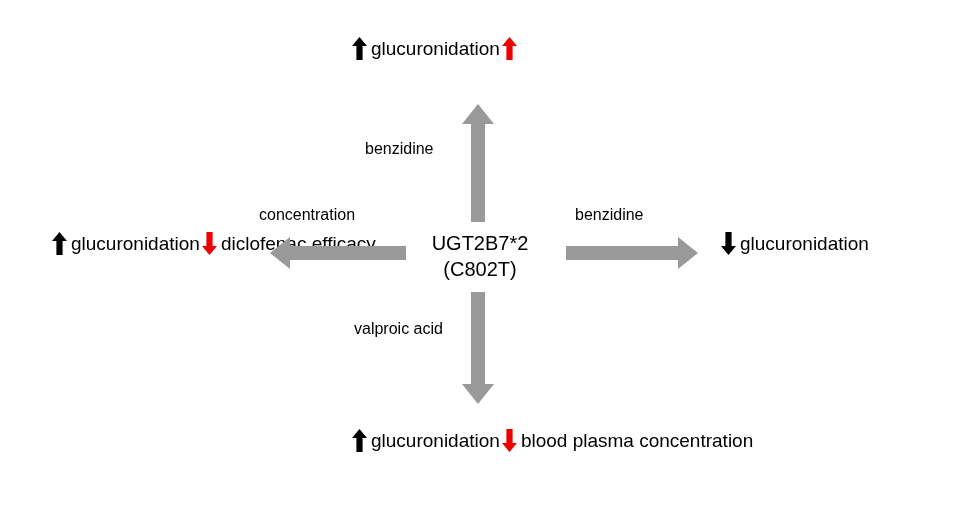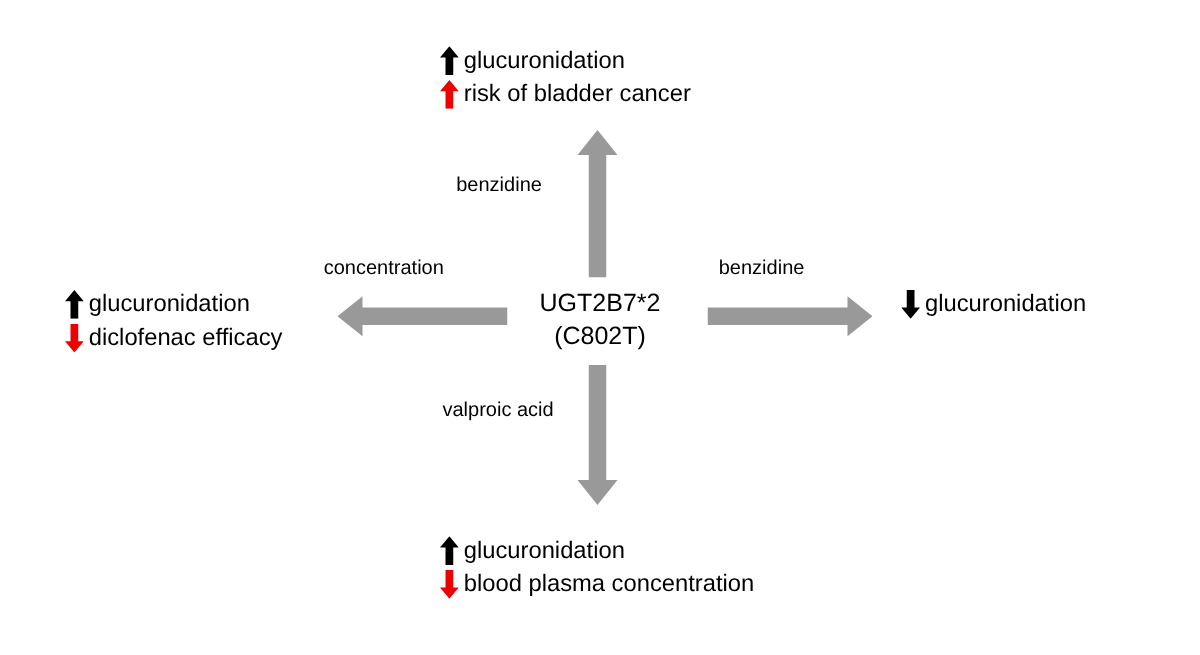--- a/index.html
+++ b/index.html
@@ -41,21 +41,21 @@
     color: #000000;
     white-space: nowrap;
   }
 
   
   .block-arrow { display: block; }
 
   
   .outcome {
     display: flex;
-    flex-direction: column;
+    flex-direction: row;
     gap: 2px;
     white-space: nowrap;
   }
   .outcome-row {
     display: flex;
     flex-direction: row;
     align-items: center;
     height: 25px;
   }
   .outcome-row .txt {
@@ -80,21 +80,20 @@
     <div class="outcome-row">
       <svg class="mini-arrow" viewBox="0 0 15 23">
         <path d="M7.5 0 L15 9 L10.6 9 L10.6 23 L4.4 23 L4.4 9 L0 9 Z" fill="#000000"></path>
       </svg>
       <span class="txt">glucuronidation</span>
     </div>
     <div class="outcome-row">
       <svg class="mini-arrow" viewBox="0 0 15 23">
         <path d="M7.5 0 L15 9 L10.6 9 L10.6 23 L4.4 23 L4.4 9 L0 9 Z" fill="#ee0000"></path>
       </svg>
-      <span class="txt">risk of bladder cancer</span>
     </div>
   </div>
 
   <svg class="abs block-arrow" style="left:461px; top:104px;" width="34" height="118" viewBox="0 0 34 118">
     <path d="M17 0 L33 20 L24 20 L24 118 L10 118 L10 20 L1 20 Z" fill="#999999"></path>
   </svg>
 
   <div class="abs edge-label" style="left:365px; top:140px;">benzidine</div>
 
   <div class="abs outcome" style="left:52px; top:231px;">

